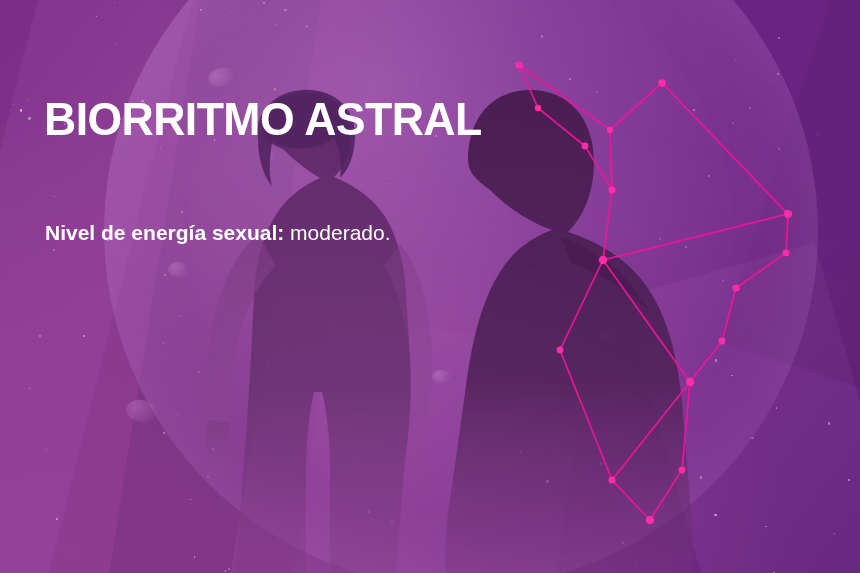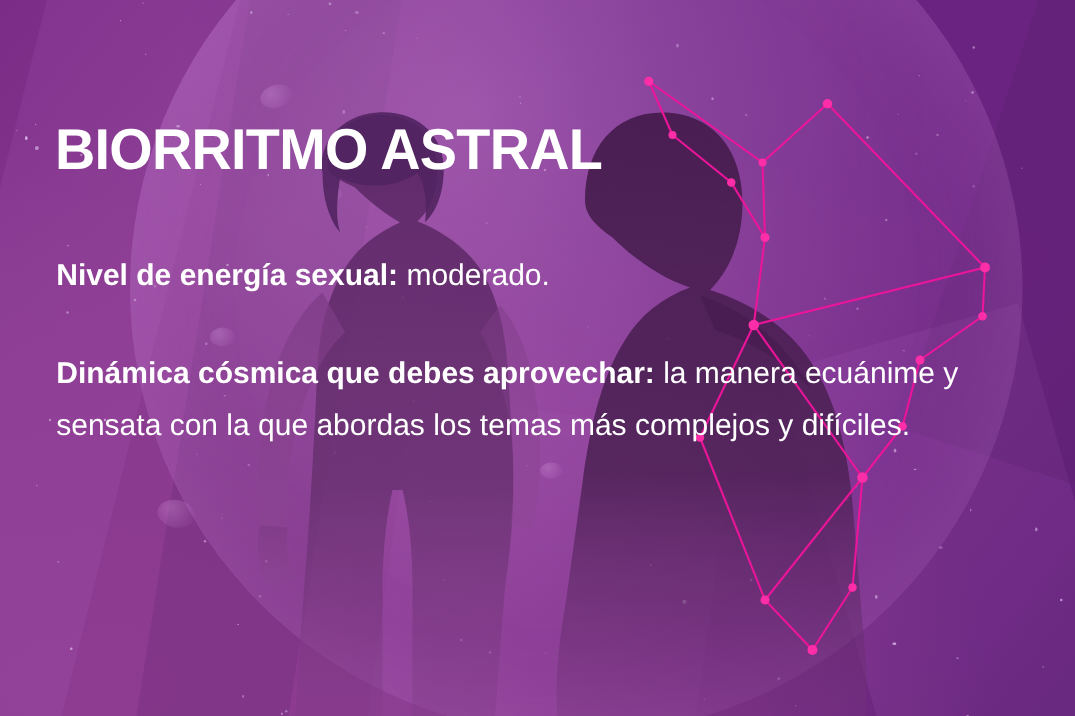--- a/index.html
+++ b/index.html
@@ -68,24 +68,24 @@
     position:absolute; left:44px; top:96px;
     color:#ffffff;
     font-size:46px; line-height:46px;
     font-weight:700;
     letter-spacing:-0.6px;
     white-space:nowrap;
     transform:scaleX(.97);
     transform-origin:left top;
   }
   .body {
-    position:absolute; left:45px; top:200px;
+    position:absolute; left:45px; top:212px;
     width:740px;
     color:#ffffff;
-    font-size:24px;
+    font-size:21px;
     line-height:42px;
   }
   .body p { margin:0; }
   .body .gap { height:36px; }
   .body b { font-weight:700; }
   .body .norm { font-weight:400; }
 </style>
 </head>
 <body>
 
@@ -357,18 +357,15 @@
   </svg>
 
 
   <div class="title">BIORRITMO ASTRAL</div>
 
   <div class="body">
     <p>
       <b>Nivel de energía sexual:</b><span class="norm"> moderado.</span>
     </p>
     <div class="gap"></div>
-    <p>
-      <b>Dinámica cósmica que debes aprovechar:</b><span class="norm"> la manera ecuánime y sensata con la que abordas los temas más complejos y difíciles.</span>
-    </p>
   </div>
 
 </div>
 
 </body></html>

